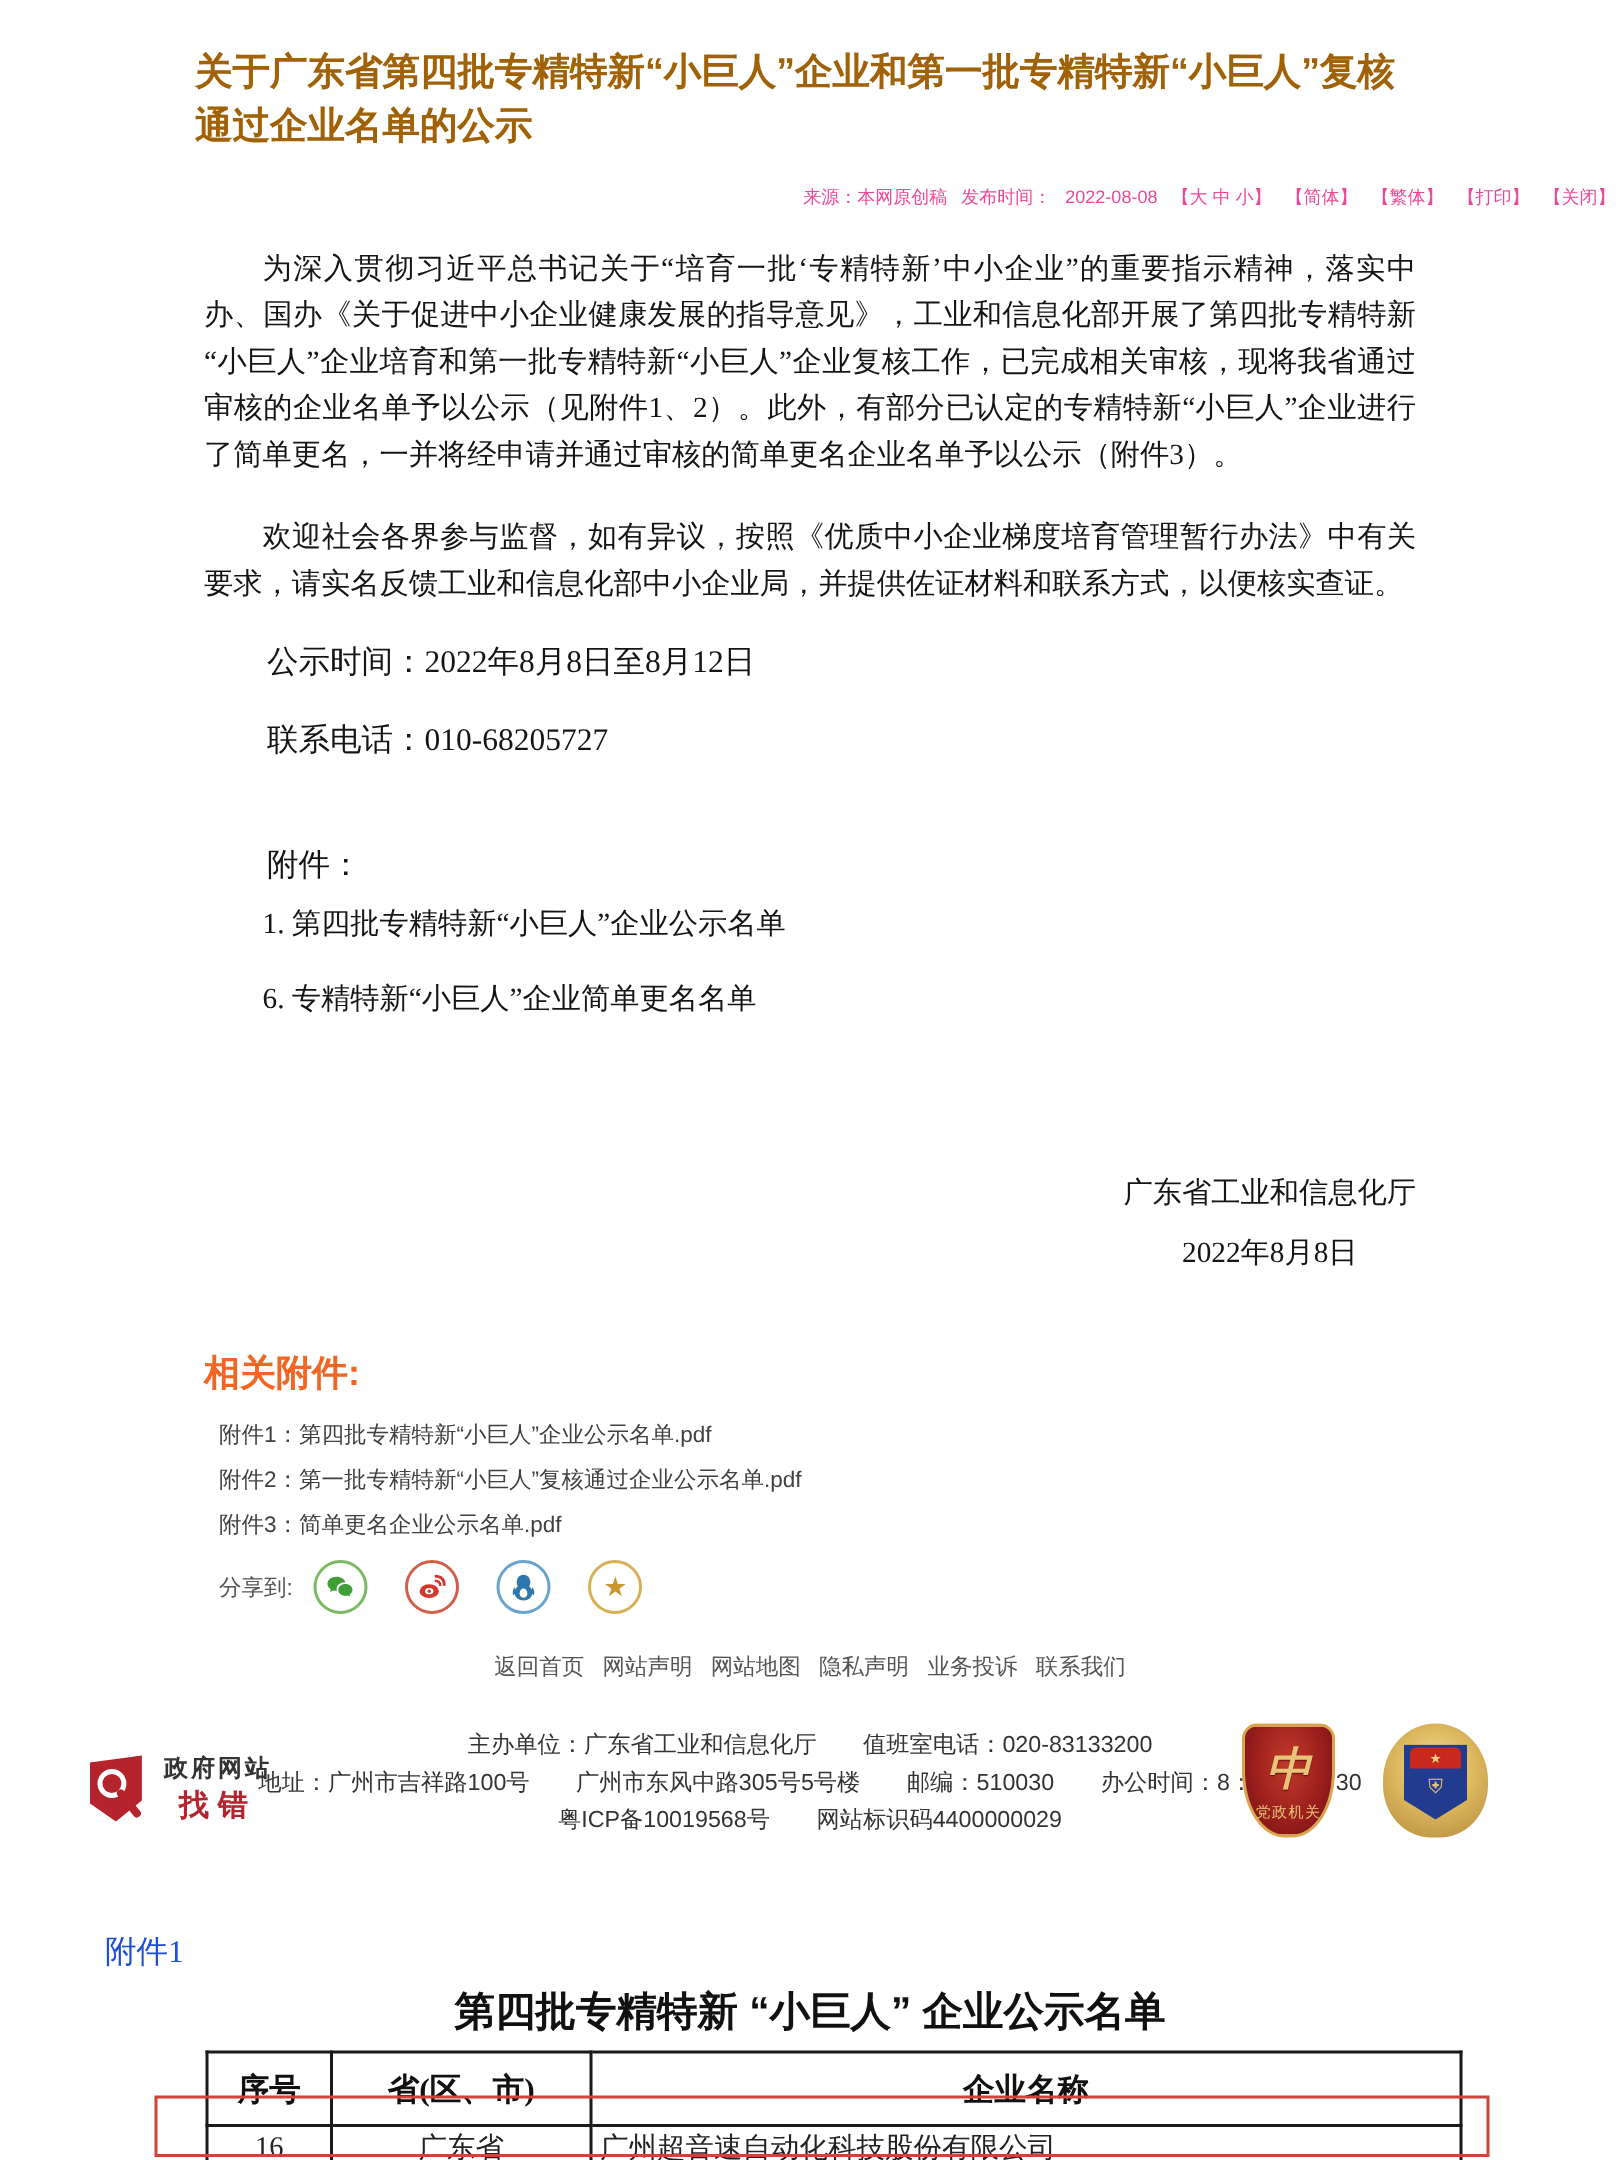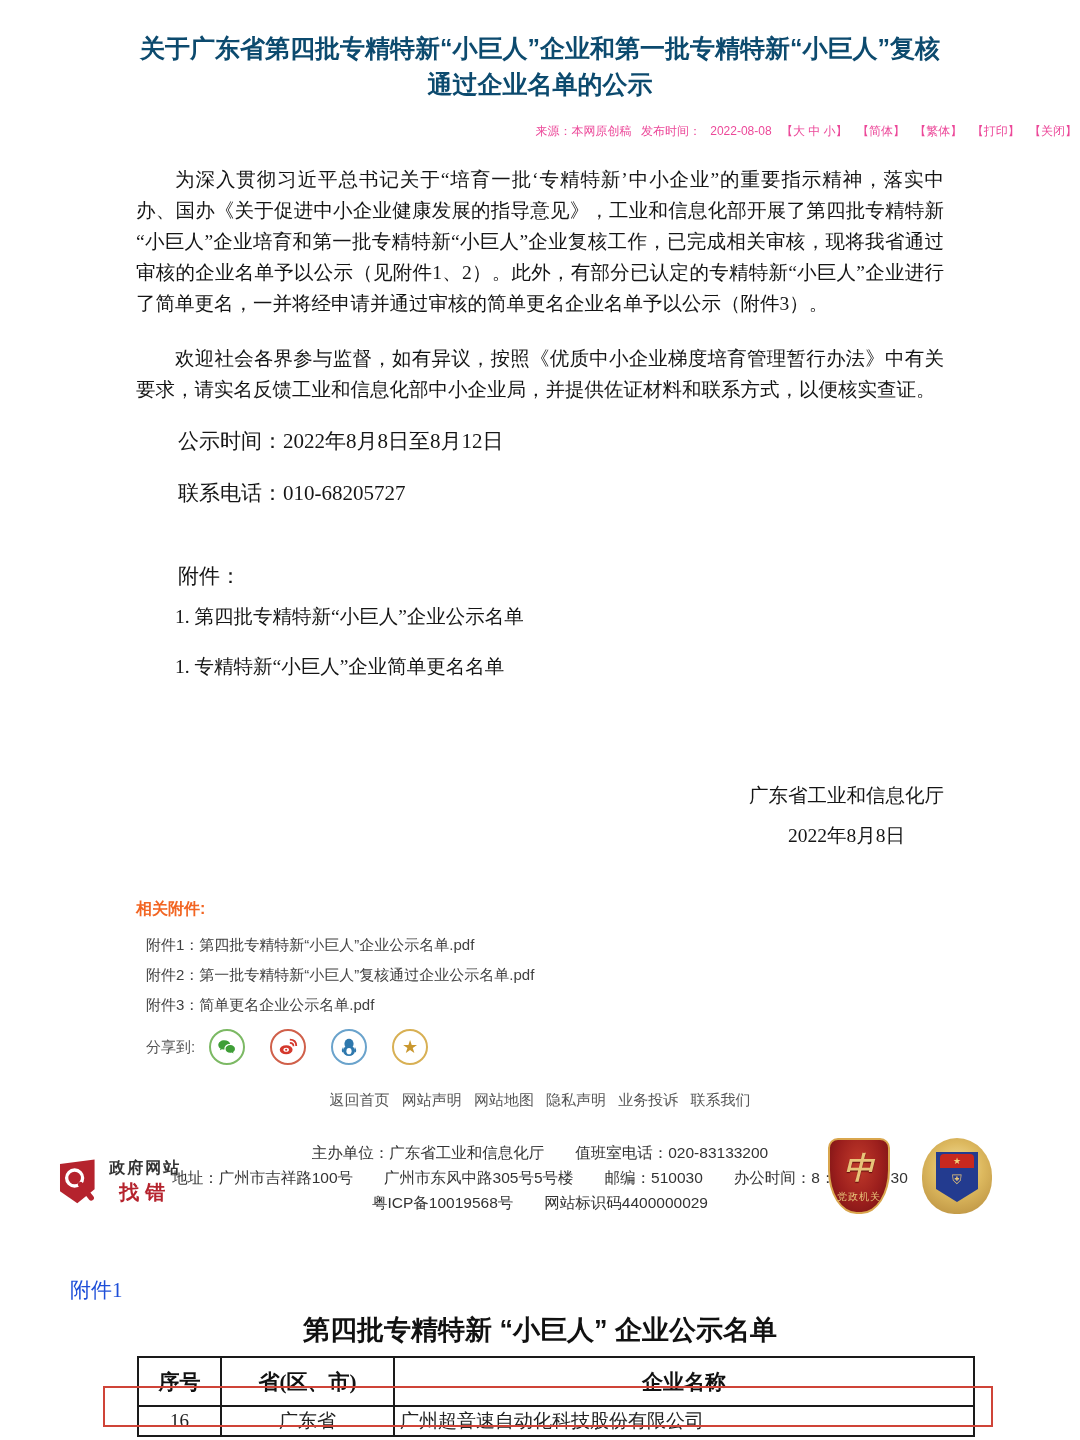--- a/index.html
+++ b/index.html
@@ -1,40 +1,40 @@
 <!DOCTYPE html>
 <html lang="zh"><head>
 <meta charset="utf-8">
 <style>
   html,body{margin:0;padding:0;background:#fff;}
   .doc{position:relative;width:1080px;height:1440px;background:#fff;overflow:hidden;
        font-family:"Liberation Serif","DejaVu Serif",serif;color:#1a1a1a;}
 
   
-  .title{padding:30px 130px 0 130px;text-align:center;font-size:25px;font-weight:bold;
-         line-height:1.45;color:#0c4a6e;font-family:"Liberation Sans","DejaVu Sans",sans-serif;}
+  .title{padding:30px 130px 0 130px;font-size:25px;font-weight:bold;
+         line-height:1.45;color:#a16207;font-family:"Liberation Sans","DejaVu Sans",sans-serif;}
   .meta{margin-top:20px;text-align:right;font-size:12px;color:#ec4899;
         font-family:"Liberation Sans","DejaVu Sans",sans-serif;}
   .meta span{margin:0 3px;}
 
   
   .body-block{padding:0 136px;}
   .para{margin:24px 0 0 0;font-size:19.5px;line-height:31px;text-align:justify;text-indent:2em;color:#151515;}
   .kv{margin:21px 0 0 0;font-size:21px;line-height:31px;text-indent:2em;color:#151515;}
   .att-label{margin-top:52px;}
   .att-item{margin-top:9px;font-size:19.5px;line-height:31px;text-indent:2em;color:#151515;}
 
   .sig-wrap{padding:0 136px;margin-top:98px;text-align:right;}
   .sig-inner{display:inline-block;text-align:center;}
   .sig-name{font-size:19.5px;line-height:31px;color:#151515;}
   .sig-date{font-size:19.5px;line-height:31px;margin-top:9px;color:#151515;}
 
   
   .related{padding:0 136px;margin-top:48px;font-family:"Liberation Sans","DejaVu Sans",sans-serif;}
-  .related-heading{font-size:16px;font-weight:bold;color:#f26522;}
+  .related-heading{font-size:24px;font-weight:bold;color:#f26522;}
   .related-links{margin-top:16px;}
   .related-link{display:block;font-size:15px;color:#404040;margin-top:11px;padding-left:10px;cursor:pointer;}
 
   .share-row{padding:0 136px;margin-top:14px;display:flex;align-items:center;
              font-family:"Liberation Sans","DejaVu Sans",sans-serif;}
   .share-label{font-size:15px;color:#555;padding-left:10px;}
   .share-icons{display:flex;margin-left:14px;}
   .share-icon{width:36px;height:36px;border-radius:50%;margin-right:25px;display:flex;
               align-items:center;justify-content:center;box-sizing:border-box;cursor:pointer;background:#fff;}
   .ic-wechat{border:2px solid #7cb964;}
@@ -109,21 +109,21 @@
     <span>【关闭】</span>
   </div>
 
   <div class="body-block">
     <p class="para">为深入贯彻习近平总书记关于“培育一批‘专精特新’中小企业”的重要指示精神，落实中办、国办《关于促进中小企业健康发展的指导意见》，工业和信息化部开展了第四批专精特新“小巨人”企业培育和第一批专精特新“小巨人”企业复核工作，已完成相关审核，现将我省通过审核的企业名单予以公示（见附件1、2）。此外，有部分已认定的专精特新“小巨人”企业进行了简单更名，一并将经申请并通过审核的简单更名企业名单予以公示（附件3）。</p>
     <p class="para">欢迎社会各界参与监督，如有异议，按照《优质中小企业梯度培育管理暂行办法》中有关要求，请实名反馈工业和信息化部中小企业局，并提供佐证材料和联系方式，以便核实查证。</p>
     <p class="kv">公示时间：2022年8月8日至8月12日</p>
     <p class="kv">联系电话：010-68205727</p>
     <p class="kv att-label">附件：</p>
     <p class="att-item">1. 第四批专精特新“小巨人”企业公示名单</p>
-    <p class="att-item">1. 专精特新“小巨人”企业简单更名名单</p>
+    <p class="att-item">6. 专精特新“小巨人”企业简单更名名单</p>
   </div>
 
   <div class="sig-wrap">
     <div class="sig-inner">
       <div class="sig-name">广东省工业和信息化厅</div>
       <div class="sig-date">2022年8月8日</div>
     </div>
   </div>
 
   <div class="related">

